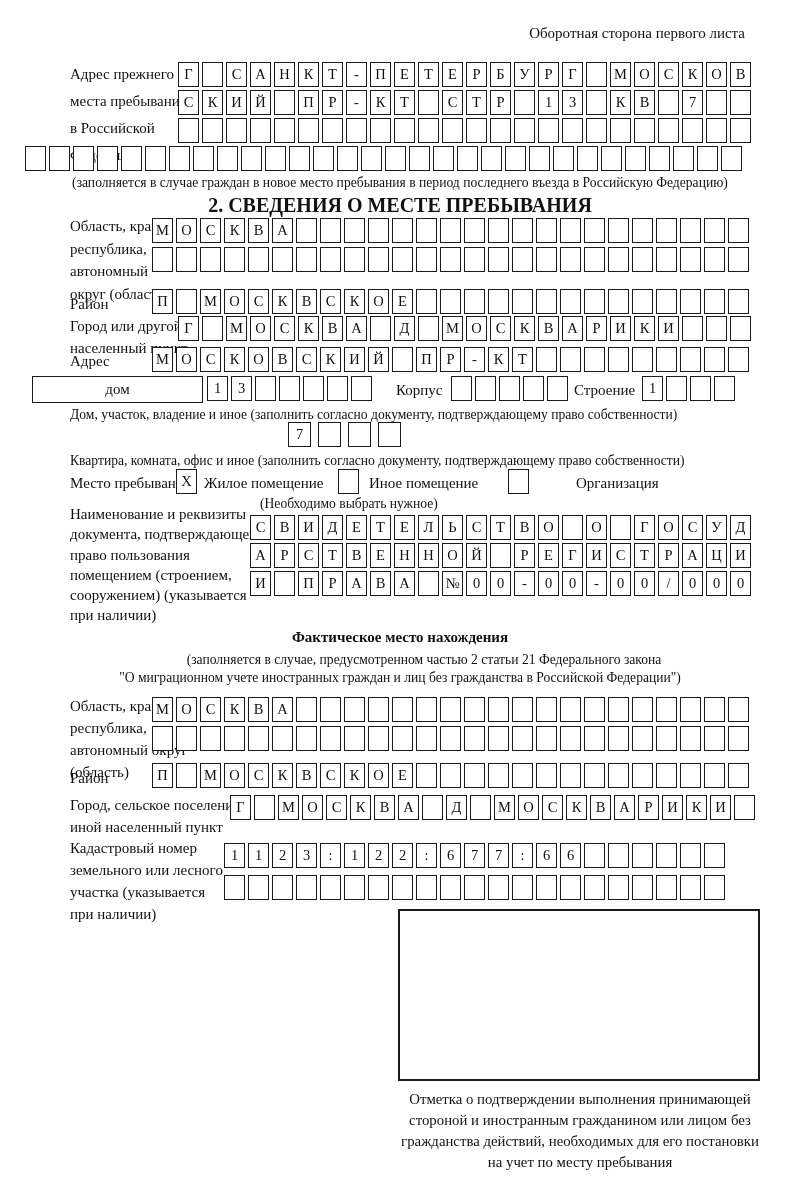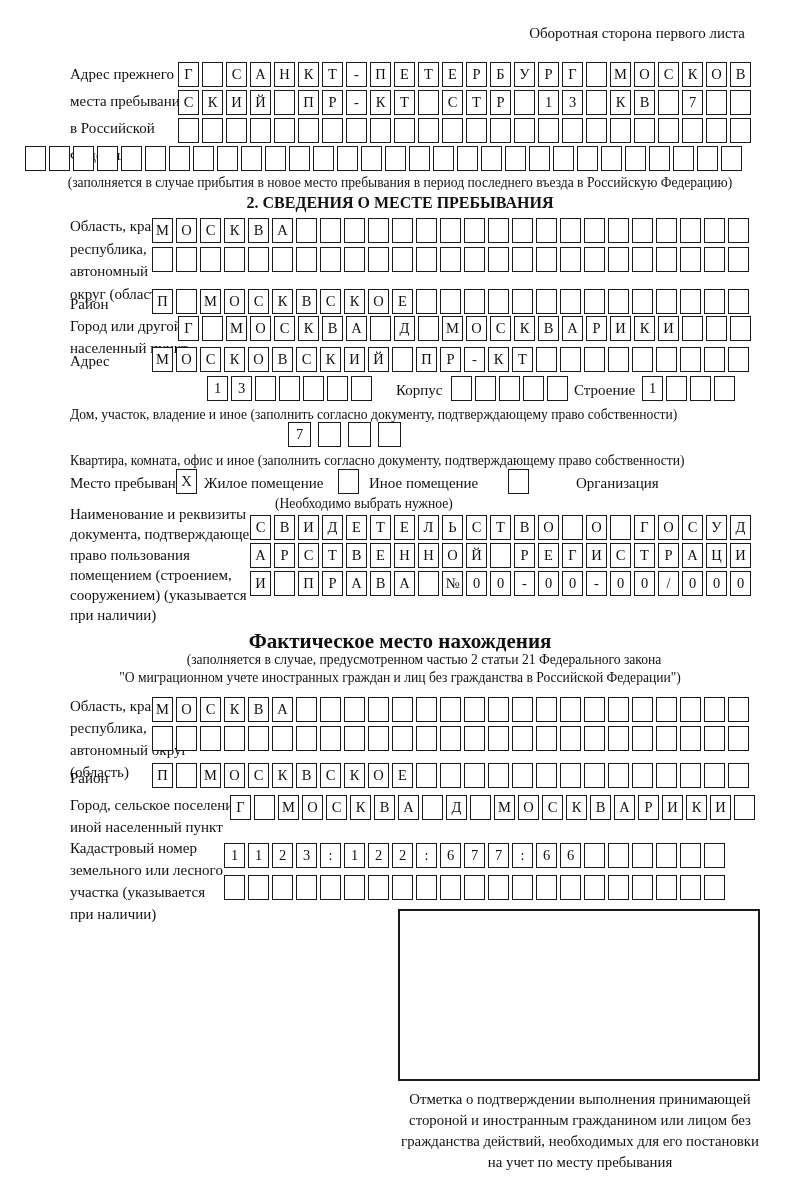--- a/index.html
+++ b/index.html
@@ -39,71 +39,72 @@
   <div class="abs lbl" style="top:22px;right:55px;">Оборотная сторона первого листа</div>
 
   <div class="abs lbl" style="top:61px;left:70px;line-height:27px;">Адрес прежнего
 места пребывания
 в Российской
 Федерации</div>
   <div class="boxrow" style="top:62px;left:178px;"><span class="cb">Г</span><span class="cb"></span><span class="cb">С</span><span class="cb">А</span><span class="cb">Н</span><span class="cb">К</span><span class="cb">Т</span><span class="cb">-</span><span class="cb">П</span><span class="cb">Е</span><span class="cb">Т</span><span class="cb">Е</span><span class="cb">Р</span><span class="cb">Б</span><span class="cb">У</span><span class="cb">Р</span><span class="cb">Г</span><span class="cb"></span><span class="cb">М</span><span class="cb">О</span><span class="cb">С</span><span class="cb">К</span><span class="cb">О</span><span class="cb">В</span></div>
   <div class="boxrow" style="top:90px;left:178px;"><span class="cb">С</span><span class="cb">К</span><span class="cb">И</span><span class="cb">Й</span><span class="cb"></span><span class="cb">П</span><span class="cb">Р</span><span class="cb">-</span><span class="cb">К</span><span class="cb">Т</span><span class="cb"></span><span class="cb">С</span><span class="cb">Т</span><span class="cb">Р</span><span class="cb"></span><span class="cb">1</span><span class="cb">3</span><span class="cb"></span><span class="cb">К</span><span class="cb">В</span><span class="cb"></span><span class="cb">7</span><span class="cb"></span><span class="cb"></span></div>
   <div class="boxrow" style="top:118px;left:178px;"><span class="cb"></span><span class="cb"></span><span class="cb"></span><span class="cb"></span><span class="cb"></span><span class="cb"></span><span class="cb"></span><span class="cb"></span><span class="cb"></span><span class="cb"></span><span class="cb"></span><span class="cb"></span><span class="cb"></span><span class="cb"></span><span class="cb"></span><span class="cb"></span><span class="cb"></span><span class="cb"></span><span class="cb"></span><span class="cb"></span><span class="cb"></span><span class="cb"></span><span class="cb"></span><span class="cb"></span></div>
   <div class="boxrow" style="top:146px;left:25px;"><span class="cb"></span><span class="cb"></span><span class="cb"></span><span class="cb"></span><span class="cb"></span><span class="cb"></span><span class="cb"></span><span class="cb"></span><span class="cb"></span><span class="cb"></span><span class="cb"></span><span class="cb"></span><span class="cb"></span><span class="cb"></span><span class="cb"></span><span class="cb"></span><span class="cb"></span><span class="cb"></span><span class="cb"></span><span class="cb"></span><span class="cb"></span><span class="cb"></span><span class="cb"></span><span class="cb"></span><span class="cb"></span><span class="cb"></span><span class="cb"></span><span class="cb"></span><span class="cb"></span><span class="cb"></span></div>
-  <div class="abs small center" style="top:175px;">(заполняется в случае прибытия в новое место пребывания в период последнего въезда в Российскую Федерацию)</div>
+  <div class="abs small center" style="top:175px;">(заполняется в случае граждан в новое место пребывания в период последнего въезда в Российскую Федерацию)</div>
 
-  <div class="abs center bold" style="top:194px;font-size:16px;">2. СВЕДЕНИЯ О МЕСТЕ ПРЕБЫВАНИЯ</div>
+  <div class="abs center bold" style="top:194px;font-size:20px;">2. СВЕДЕНИЯ О МЕСТЕ ПРЕБЫВАНИЯ</div>
 
   <div class="abs lbl" style="top:215px;left:70px;line-height:22.5px;">Область, край,
 республика,
 автономный
 округ (область)</div>
   <div class="boxrow" style="top:218px;left:152px;"><span class="cb">М</span><span class="cb">О</span><span class="cb">С</span><span class="cb">К</span><span class="cb">В</span><span class="cb">А</span><span class="cb"></span><span class="cb"></span><span class="cb"></span><span class="cb"></span><span class="cb"></span><span class="cb"></span><span class="cb"></span><span class="cb"></span><span class="cb"></span><span class="cb"></span><span class="cb"></span><span class="cb"></span><span class="cb"></span><span class="cb"></span><span class="cb"></span><span class="cb"></span><span class="cb"></span><span class="cb"></span><span class="cb"></span></div>
   <div class="boxrow" style="top:247px;left:152px;"><span class="cb"></span><span class="cb"></span><span class="cb"></span><span class="cb"></span><span class="cb"></span><span class="cb"></span><span class="cb"></span><span class="cb"></span><span class="cb"></span><span class="cb"></span><span class="cb"></span><span class="cb"></span><span class="cb"></span><span class="cb"></span><span class="cb"></span><span class="cb"></span><span class="cb"></span><span class="cb"></span><span class="cb"></span><span class="cb"></span><span class="cb"></span><span class="cb"></span><span class="cb"></span><span class="cb"></span><span class="cb"></span></div>
 
   <div class="abs lbl" style="top:293px;left:70px;">Район</div>
   <div class="boxrow" style="top:289px;left:152px;"><span class="cb">П</span><span class="cb"></span><span class="cb">М</span><span class="cb">О</span><span class="cb">С</span><span class="cb">К</span><span class="cb">В</span><span class="cb">С</span><span class="cb">К</span><span class="cb">О</span><span class="cb">Е</span><span class="cb"></span><span class="cb"></span><span class="cb"></span><span class="cb"></span><span class="cb"></span><span class="cb"></span><span class="cb"></span><span class="cb"></span><span class="cb"></span><span class="cb"></span><span class="cb"></span><span class="cb"></span><span class="cb"></span><span class="cb"></span></div>
 
   <div class="abs lbl" style="top:316px;left:70px;line-height:21.5px;">Город или другой
 населенный пункт</div>
   <div class="boxrow" style="top:316px;left:178px;"><span class="cb">Г</span><span class="cb"></span><span class="cb">М</span><span class="cb">О</span><span class="cb">С</span><span class="cb">К</span><span class="cb">В</span><span class="cb">А</span><span class="cb"></span><span class="cb">Д</span><span class="cb"></span><span class="cb">М</span><span class="cb">О</span><span class="cb">С</span><span class="cb">К</span><span class="cb">В</span><span class="cb">А</span><span class="cb">Р</span><span class="cb">И</span><span class="cb">К</span><span class="cb">И</span><span class="cb"></span><span class="cb"></span><span class="cb"></span></div>
 
   <div class="abs lbl" style="top:350px;left:70px;">Адрес</div>
   <div class="boxrow" style="top:347px;left:152px;"><span class="cb">М</span><span class="cb">О</span><span class="cb">С</span><span class="cb">К</span><span class="cb">О</span><span class="cb">В</span><span class="cb">С</span><span class="cb">К</span><span class="cb">И</span><span class="cb">Й</span><span class="cb"></span><span class="cb">П</span><span class="cb">Р</span><span class="cb">-</span><span class="cb">К</span><span class="cb">Т</span><span class="cb"></span><span class="cb"></span><span class="cb"></span><span class="cb"></span><span class="cb"></span><span class="cb"></span><span class="cb"></span><span class="cb"></span><span class="cb"></span></div>
 
+  <div class="widebox" style="top:376px;left:32px;width:171px;height:27px;line-height:25px;">дом</div>
   <div class="boxrow" style="top:376px;left:207px;"><span class="cb">1</span><span class="cb">3</span><span class="cb"></span><span class="cb"></span><span class="cb"></span><span class="cb"></span><span class="cb"></span></div>
   <div class="abs lbl" style="top:379px;left:396px;">Корпус</div>
   <div class="boxrow" style="top:376px;left:451px;"><span class="cb"></span><span class="cb"></span><span class="cb"></span><span class="cb"></span><span class="cb"></span></div>
   <div class="abs lbl" style="top:379px;left:574px;">Строение</div>
   <div class="boxrow" style="top:376px;left:642px;"><span class="cb">1</span><span class="cb"></span><span class="cb"></span><span class="cb"></span></div>
   <div class="abs small" style="top:407px;left:70px;">Дом, участок, владение и иное (заполнить согласно документу, подтверждающему право собственности)</div>
 
   <div class="boxrow sparse" style="top:422px;left:288px;"><span class="cb">7</span><span class="cb"></span><span class="cb"></span><span class="cb"></span></div>
   <div class="abs small" style="top:453px;left:70px;">Квартира, комната, офис и иное (заполнить согласно документу, подтверждающему право собственности)</div>
 
   <div class="abs lbl" style="top:472px;left:70px;">Место пребывания:</div>
   <span class="cb abs" style="top:469px;left:176px;">X</span>
   <div class="abs lbl" style="top:472px;left:204px;text-align:right;">Жилое помещение</div>
   <span class="cb abs" style="top:469px;left:338px;"></span>
   <div class="abs lbl" style="top:472px;left:369px;">Иное помещение</div>
   <span class="cb abs" style="top:469px;left:508px;"></span>
   <div class="abs lbl" style="top:472px;left:576px;">Организация</div>
-  <div class="abs small" style="top:496px;left:246px;padding-left:29px;">(Необходимо выбрать нужное)</div>
+  <div class="abs small" style="top:496px;left:231px;padding-left:29px;">(Необходимо выбрать нужное)</div>
 
   <div class="abs lbl" style="top:504px;left:70px;line-height:20.3px;">Наименование и реквизиты
 документа, подтверждающего
 право пользования
 помещением (строением,
 сооружением) (указывается
 при наличии)</div>
   <div class="boxrow" style="top:515px;left:250px;"><span class="cb">С</span><span class="cb">В</span><span class="cb">И</span><span class="cb">Д</span><span class="cb">Е</span><span class="cb">Т</span><span class="cb">Е</span><span class="cb">Л</span><span class="cb">Ь</span><span class="cb">С</span><span class="cb">Т</span><span class="cb">В</span><span class="cb">О</span><span class="cb"></span><span class="cb">О</span><span class="cb"></span><span class="cb">Г</span><span class="cb">О</span><span class="cb">С</span><span class="cb">У</span><span class="cb">Д</span></div>
   <div class="boxrow" style="top:543px;left:250px;"><span class="cb">А</span><span class="cb">Р</span><span class="cb">С</span><span class="cb">Т</span><span class="cb">В</span><span class="cb">Е</span><span class="cb">Н</span><span class="cb">Н</span><span class="cb">О</span><span class="cb">Й</span><span class="cb"></span><span class="cb">Р</span><span class="cb">Е</span><span class="cb">Г</span><span class="cb">И</span><span class="cb">С</span><span class="cb">Т</span><span class="cb">Р</span><span class="cb">А</span><span class="cb">Ц</span><span class="cb">И</span></div>
   <div class="boxrow" style="top:571px;left:250px;"><span class="cb">И</span><span class="cb"></span><span class="cb">П</span><span class="cb">Р</span><span class="cb">А</span><span class="cb">В</span><span class="cb">А</span><span class="cb"></span><span class="cb">№</span><span class="cb">0</span><span class="cb">0</span><span class="cb">-</span><span class="cb">0</span><span class="cb">0</span><span class="cb">-</span><span class="cb">0</span><span class="cb">0</span><span class="cb">/</span><span class="cb">0</span><span class="cb">0</span><span class="cb">0</span></div>
 
-  <div class="abs center bold" style="top:629px;font-size:21px;">Фактическое место нахождения</div>
+  <div class="abs center bold" style="top:629px;font-size:15px;">Фактическое место нахождения</div>
   <div class="abs small center" style="top:652px;padding-left:24px;">(заполняется в случае, предусмотренном частью 2 статьи 21 Федерального закона</div>
   <div class="abs small center" style="top:670px;">"О миграционном учете иностранных граждан и лиц без гражданства в Российской Федерации")</div>
 
   <div class="abs lbl" style="top:695px;left:70px;line-height:22px;">Область, край,
 республика,
 автономный округ
 (область)</div>
   <div class="boxrow" style="top:697px;left:152px;"><span class="cb">М</span><span class="cb">О</span><span class="cb">С</span><span class="cb">К</span><span class="cb">В</span><span class="cb">А</span><span class="cb"></span><span class="cb"></span><span class="cb"></span><span class="cb"></span><span class="cb"></span><span class="cb"></span><span class="cb"></span><span class="cb"></span><span class="cb"></span><span class="cb"></span><span class="cb"></span><span class="cb"></span><span class="cb"></span><span class="cb"></span><span class="cb"></span><span class="cb"></span><span class="cb"></span><span class="cb"></span><span class="cb"></span></div>
   <div class="boxrow" style="top:726px;left:152px;"><span class="cb"></span><span class="cb"></span><span class="cb"></span><span class="cb"></span><span class="cb"></span><span class="cb"></span><span class="cb"></span><span class="cb"></span><span class="cb"></span><span class="cb"></span><span class="cb"></span><span class="cb"></span><span class="cb"></span><span class="cb"></span><span class="cb"></span><span class="cb"></span><span class="cb"></span><span class="cb"></span><span class="cb"></span><span class="cb"></span><span class="cb"></span><span class="cb"></span><span class="cb"></span><span class="cb"></span><span class="cb"></span></div>
 

